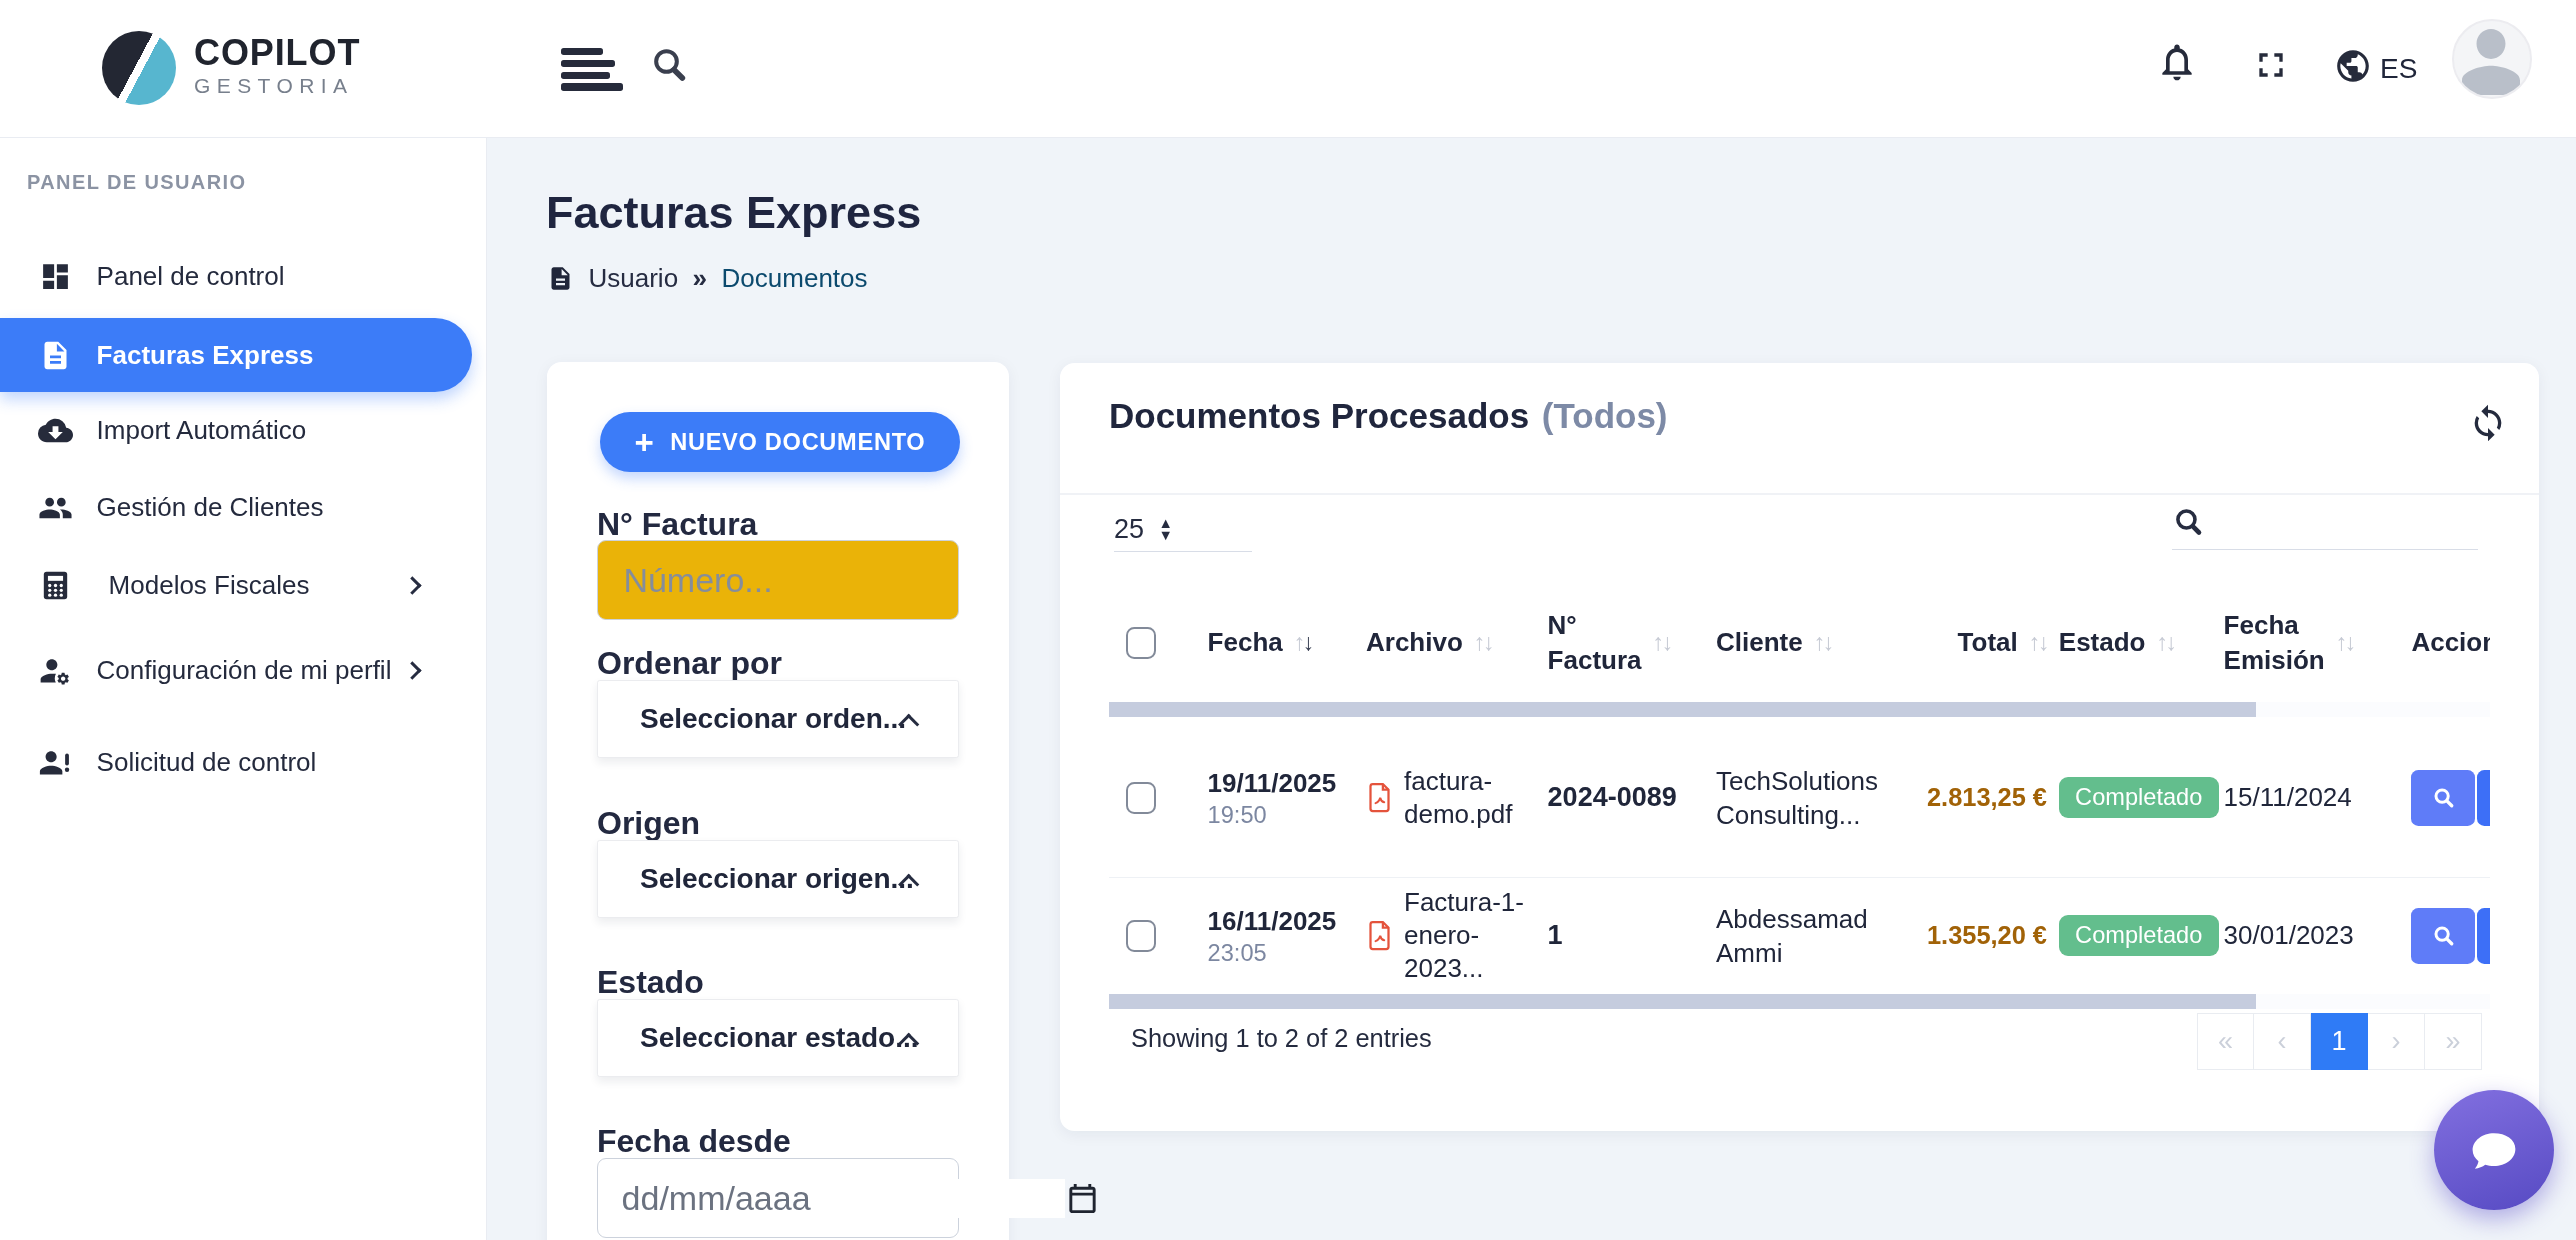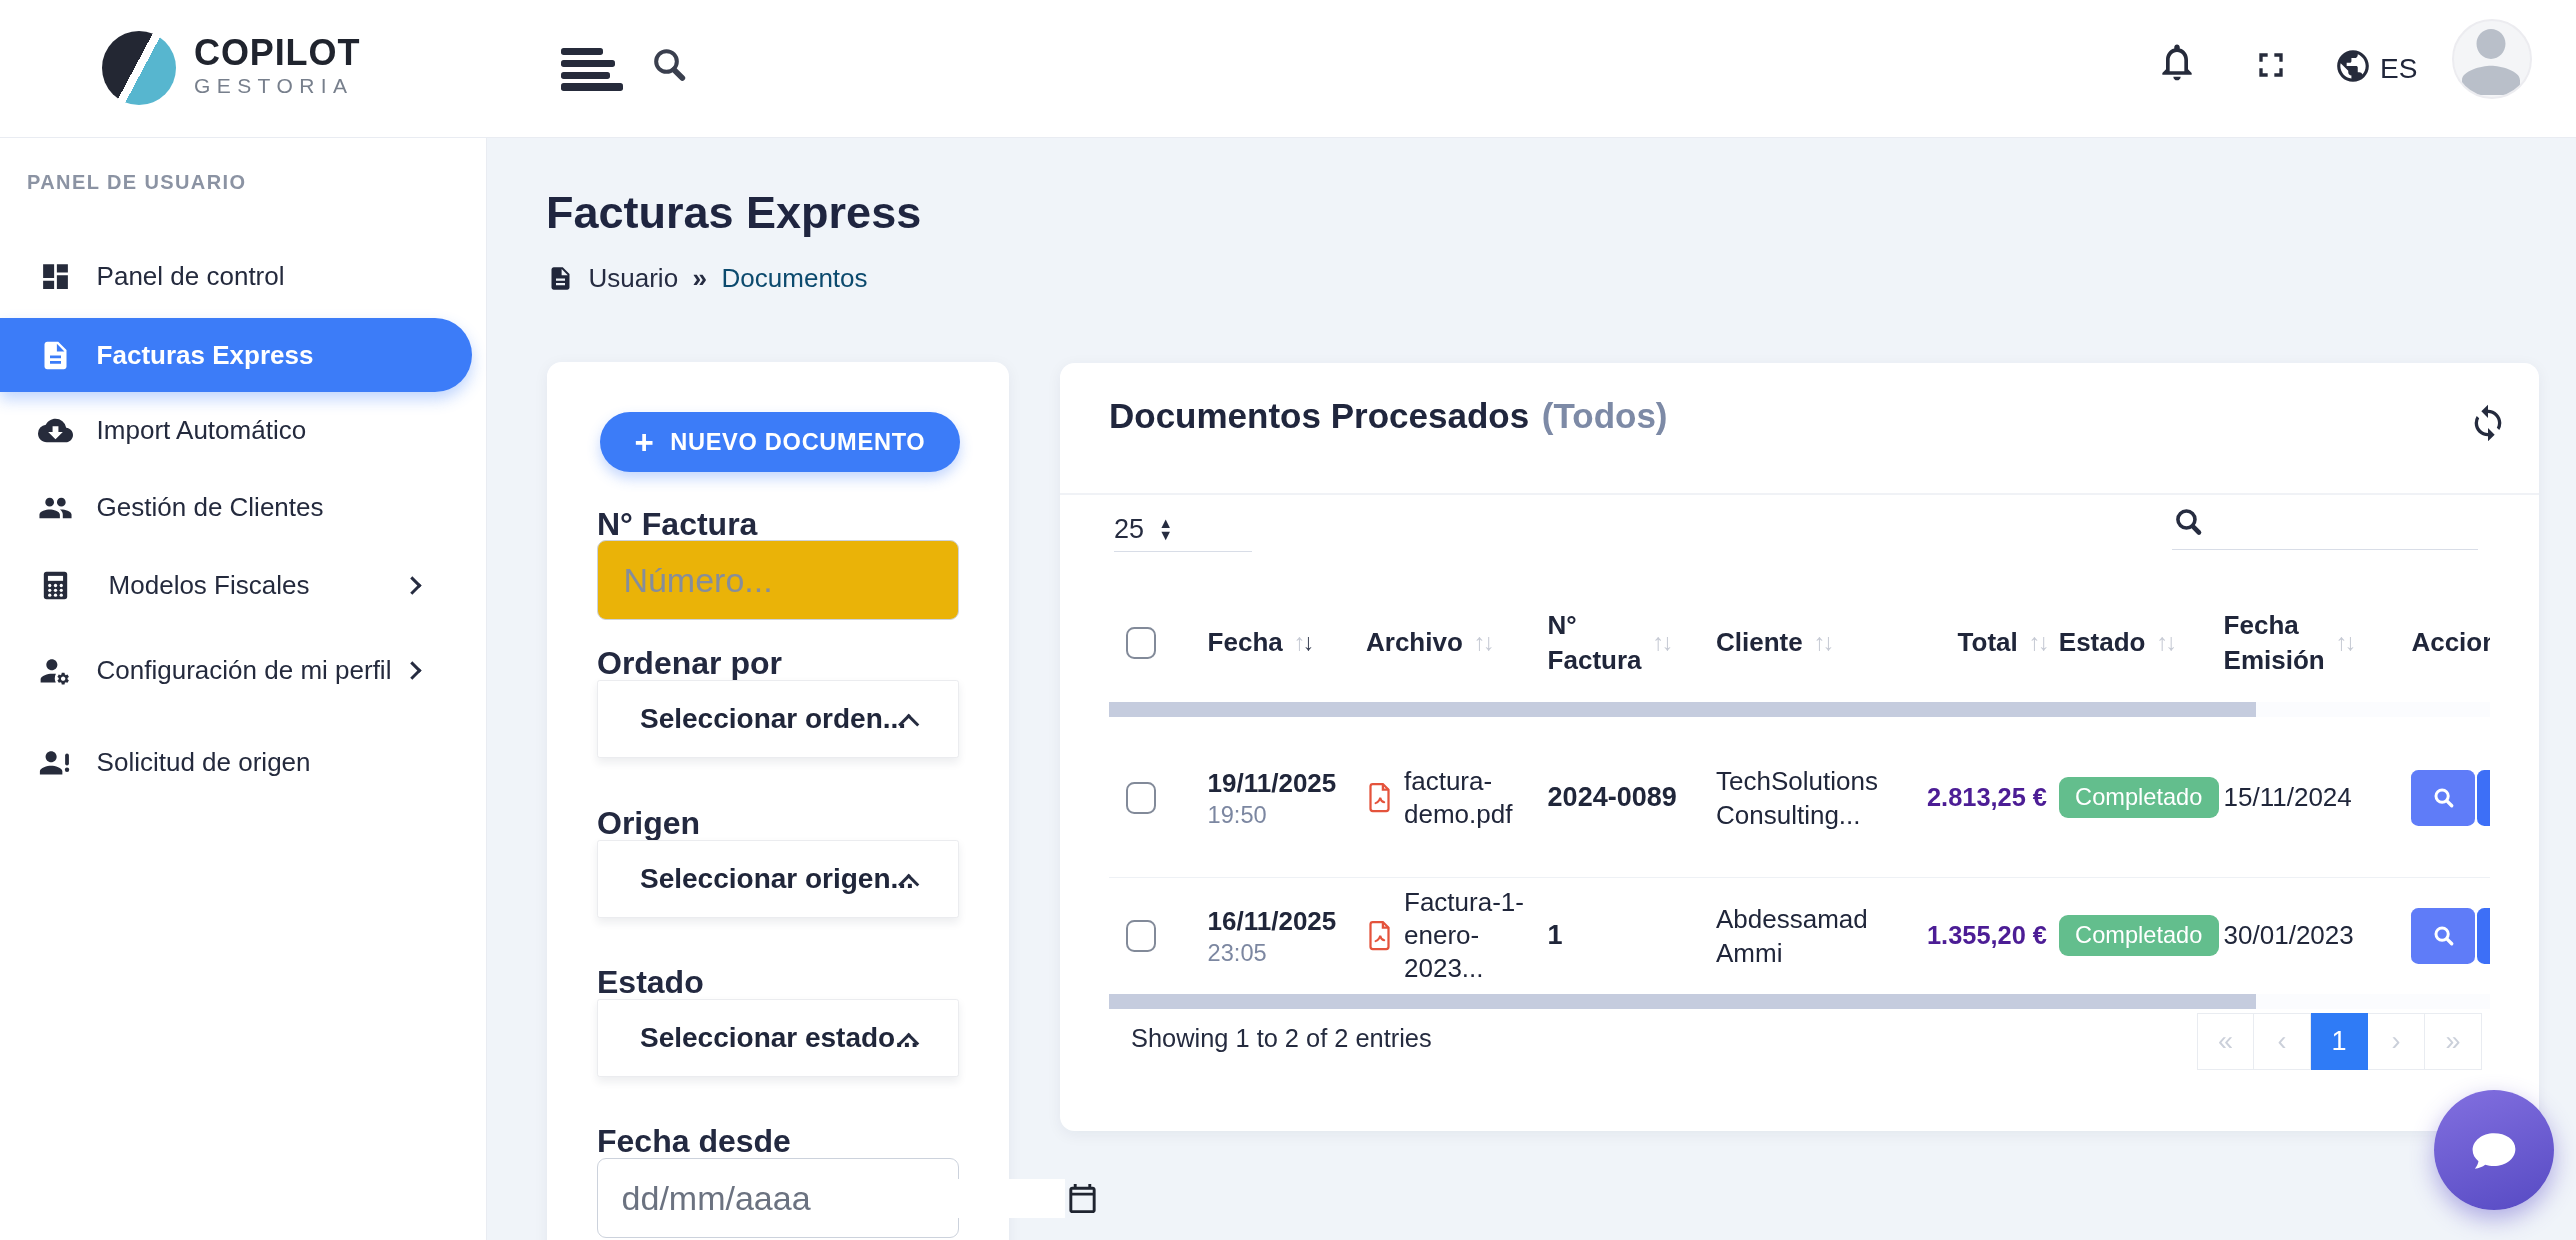--- a/index.html
+++ b/index.html
@@ -89,21 +89,21 @@
   .th-label span { display:block; line-height:35px; }
   .sort { margin-left:11px; font-size:23.6px; letter-spacing:-2.7px; color:#c6cad4; font-weight:400; cursor:pointer; white-space:nowrap; }
   .sort .sd.on { color:#3a4154; }
   .checkbox { width:30px; height:32px; border:2.7px solid #828a99; border-radius:8.2px; background:#fff; cursor:pointer; }
   .td { display:flex; align-items:center; }
   .date-main { font-size:26px; font-weight:800; color:#20263a; line-height:35px; }
   .date-time { font-size:23.6px; color:#7c87a1; line-height:29px; }
   .fname { width:127px; font-size:26px; color:#20263a; line-height:33px; word-wrap:break-word; margin-left:11px; }
   .inv { font-size:27px; font-weight:700; color:#20263a; }
   .client { width:186px; font-size:26px; color:#20263a; line-height:34px; word-wrap:break-word; }
-  .total { font-size:25.4px; font-weight:800; color:#4c1d95; }
+  .total { font-size:25.4px; font-weight:800; color:#a16207; }
   .badge { display:inline-block; background:#63be8d; color:#fff; font-size:23.6px; font-weight:400; padding:7.3px 16.3px; border-radius:9px; }
   .issued { font-size:26px; color:#20263a; }
   .act-btn { width:64px; height:56px; border:none; border-radius:7.3px; background:#5f7cf8; display:flex; align-items:center; justify-content:center; cursor:pointer; }
   .act-btn.alt { background:#3d6ff7; margin-left:1.8px; }
 
   .foot-text { position:absolute; left:71px; top:661px; font-size:25.4px; color:#252b3f; }
   .pagination { position:absolute; left:1137px; top:650px; display:flex; }
   .pg-cell { width:57px; height:57px; border:0.9px solid #e9ecf1; border-left:none; background:#fff; display:flex; align-items:center; justify-content:center;
      font-size:27px; color:#cbd0da; cursor:pointer; }
   .pg-cell:first-child { border-left:0.9px solid #e9ecf1; }
@@ -242,21 +242,21 @@
     </div>
 
     <div class="side-item" style="top:588px;">
       <span class="s-icon">
         <svg width="36" height="36" viewBox="0 0 24 24">
             <path fill="#262b3b" d="M9 11.5c2.1 0 3.8-1.7 3.8-3.8S11.1 3.9 9 3.9 5.2 5.6 5.2 7.7 6.9 11.5 9 11.5zm0 2.3c-2.6 0-7.7 1.3-7.7 3.9v2.1h15.4v-2.1c0-2.6-5.1-3.9-7.7-3.9z"></path>
             <rect x="18.6" y="5.5" width="2.6" height="8.2" rx="1.3" fill="#262b3b"></rect>
             <circle cx="19.9" cy="16.6" r="1.5" fill="#262b3b"></circle>
           </svg>
       </span>
-      <span class="s-label">Solicitud de origen</span>
+      <span class="s-label">Solicitud de control</span>
     </div>
 
   </nav>
 
   <h1 class="page-title">Facturas Express</h1>
   <div class="breadcrumb">
     <span>
       <svg width="27" height="27" viewBox="0 0 24 24">
           <path fill="#20263a" d="M14 2H6c-1.1 0-2 .9-2 2v16c0 1.1.9 2 2 2h12c1.1 0 2-.9 2-2V8l-6-6zm2 16H8v-2h8v2zm0-4H8v-2h8v2zm-3-5V3.5L18.5 9H13z"></path>
         </svg>

